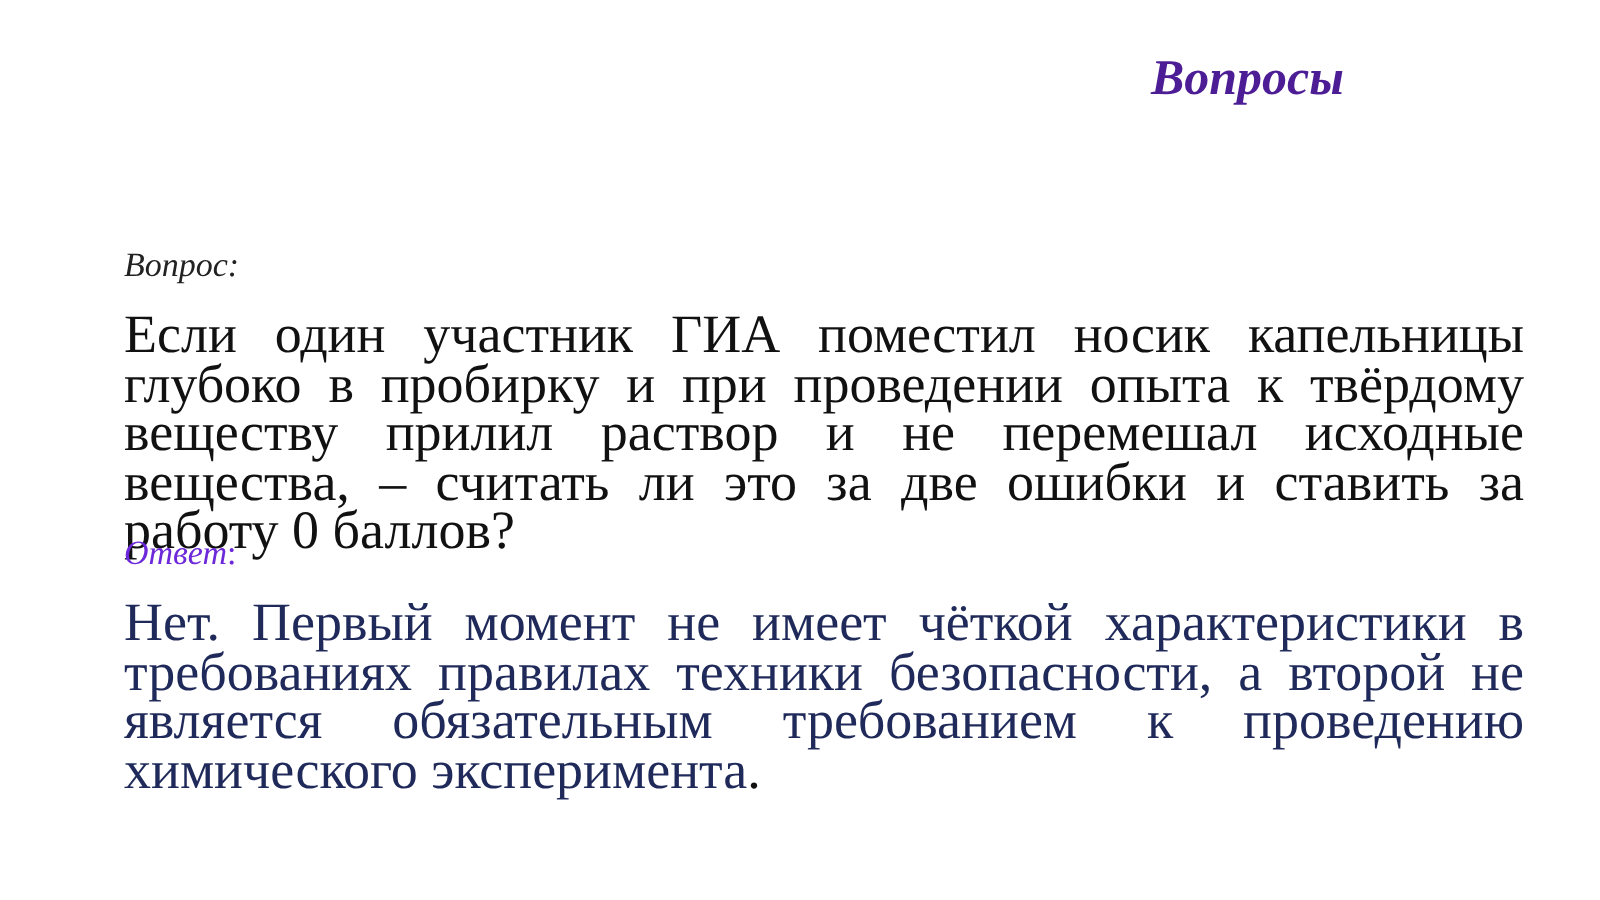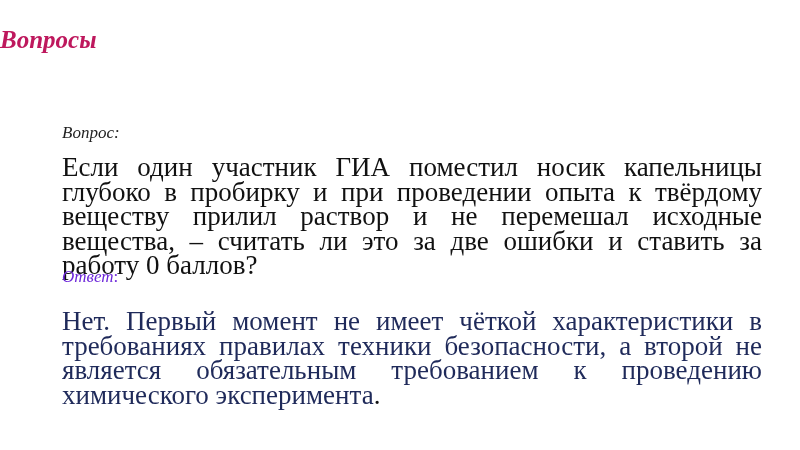--- a/index.html
+++ b/index.html
@@ -1,28 +1,28 @@
 <!DOCTYPE html>
 <html><head>
 <meta charset="utf-8">
 <style>
   html, body { margin:0; padding:0; }
   body { width:800px; height:450px; background:#ffffff; position:relative; overflow:hidden;
          font-family:"Liberation Serif", serif; }
-  .title { position:absolute; left:0; width:672px; top:26px; text-align:left;
-           font-size:25px; font-weight:bold; font-style:italic; color:#be185d; }
+  .title { position:absolute; left:0; width:672px; top:26px; text-align:right;
+           font-size:25px; font-weight:bold; font-style:italic; color:#4c1d95; }
   .content { position:absolute; left:62px; width:700px; top:0; }
   .label { position:absolute; left:0; font-size:17px; font-style:italic; line-height:24px; }
   .para { position:absolute; left:0; width:700px; font-size:27px; line-height:24.5px;
           text-align:justify; }
   .q-label { top:121px; color:#222222; }
   .q-text { top:155px; color:#111111; }
   .a-label { top:265px; color:#6d28d9; }
   .a-label .colon { font-style:normal; }
-  .a-text { top:309px; color:#1f2a5a; }
+  .a-text { top:299px; color:#1f2a5a; }
   .a-text .end { color:#111111; }
 </style>
 </head>
 <body>
 
 <div class="title">Вопросы</div>
 
 <div class="content">
   <div class="label q-label">Вопрос:</div>
   <div class="para q-text">Если один участник ГИА поместил носик капельницы глубоко в пробирку и при проведении опыта к твёрдому веществу прилил раствор и не перемешал исходные вещества, – считать ли это за две ошибки и ставить за работу 0 баллов?</div>

